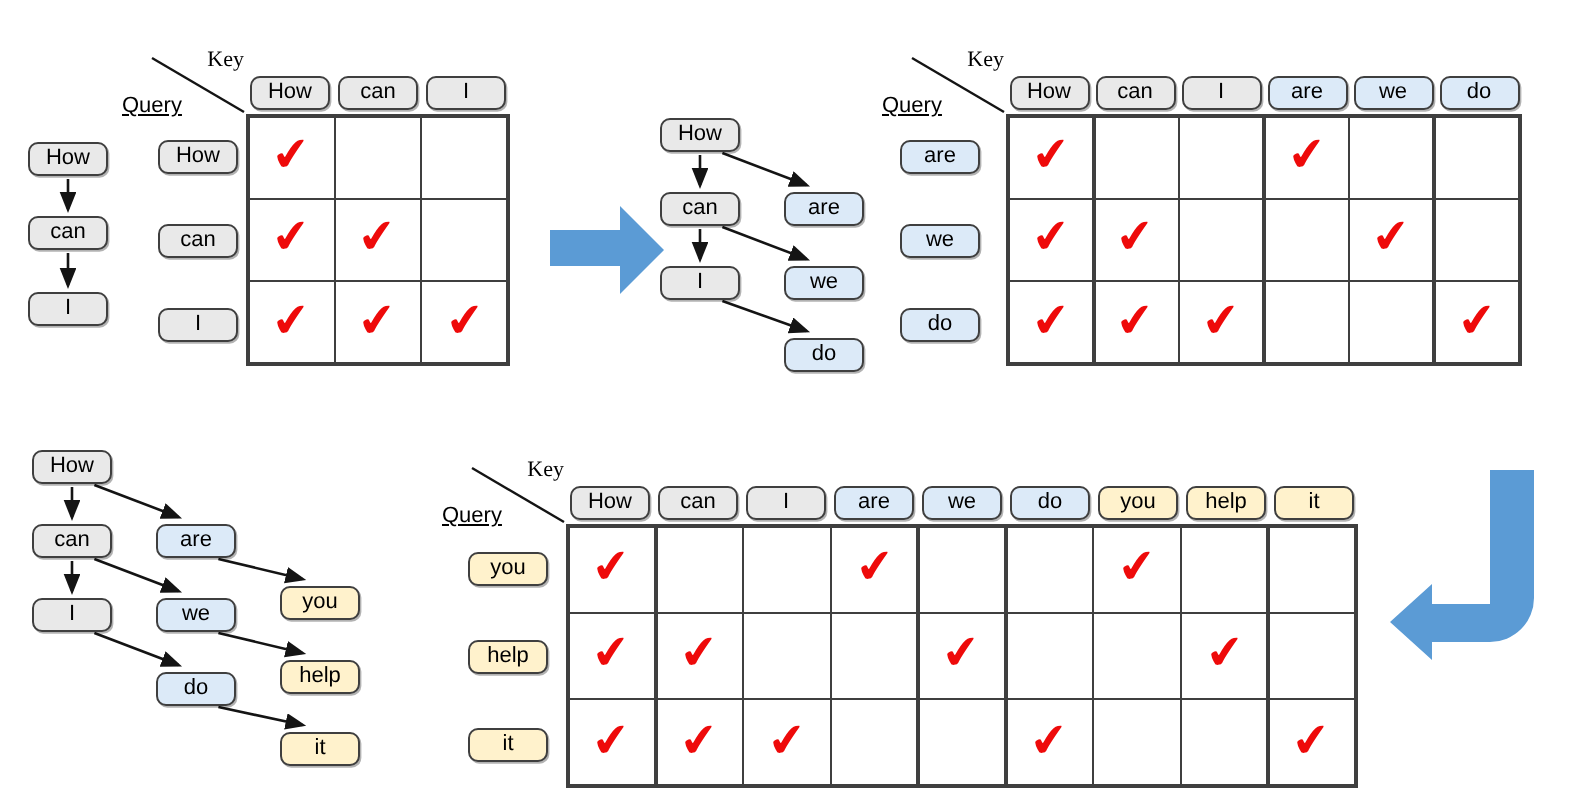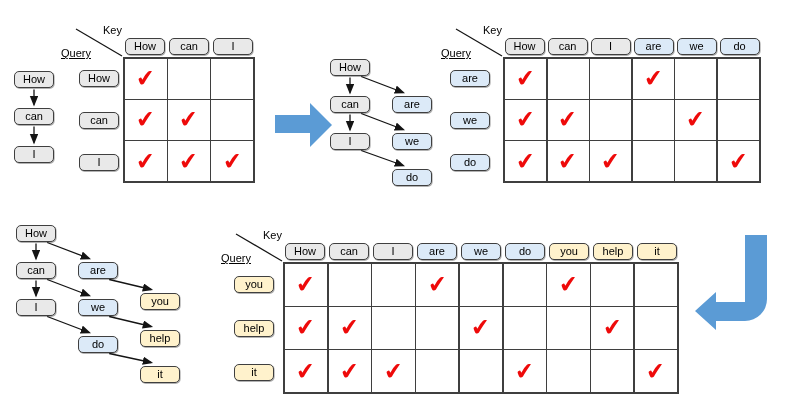--- a/index.html
+++ b/index.html
@@ -24,21 +24,21 @@
   }
   .cell { background:#ffffff; display:flex; align-items:center; justify-content:center; }
   .check {
     font-family:"DejaVu Sans", sans-serif;
     color:#EE0A0A; font-size:23px; font-weight:bold;
     transform:rotate(-6deg); line-height:1;
   }
 
   .corner { position:absolute; width:62px; height:30px; font-size:11px; color:#000; }
   .corner svg { position:absolute; left:0; top:0; overflow:visible; }
-  .corner .key-lb   { position:absolute; right:1px; top:-3px; }
+  .corner .key-lb   { position:absolute; right:1px; top:-3px;font-family:Liberation Serif, serif; }
   .corner .query-lb { position:absolute; left:0px; bottom:-2px;text-decoration:underline; }
 
   #edges, .bigarrow { position:absolute; pointer-events:none; }
 </style>
 </head>
 <body>
 
 <div id="canvas">
 
   <svg id="edges" width="788" height="402" viewBox="0 0 788 402">

